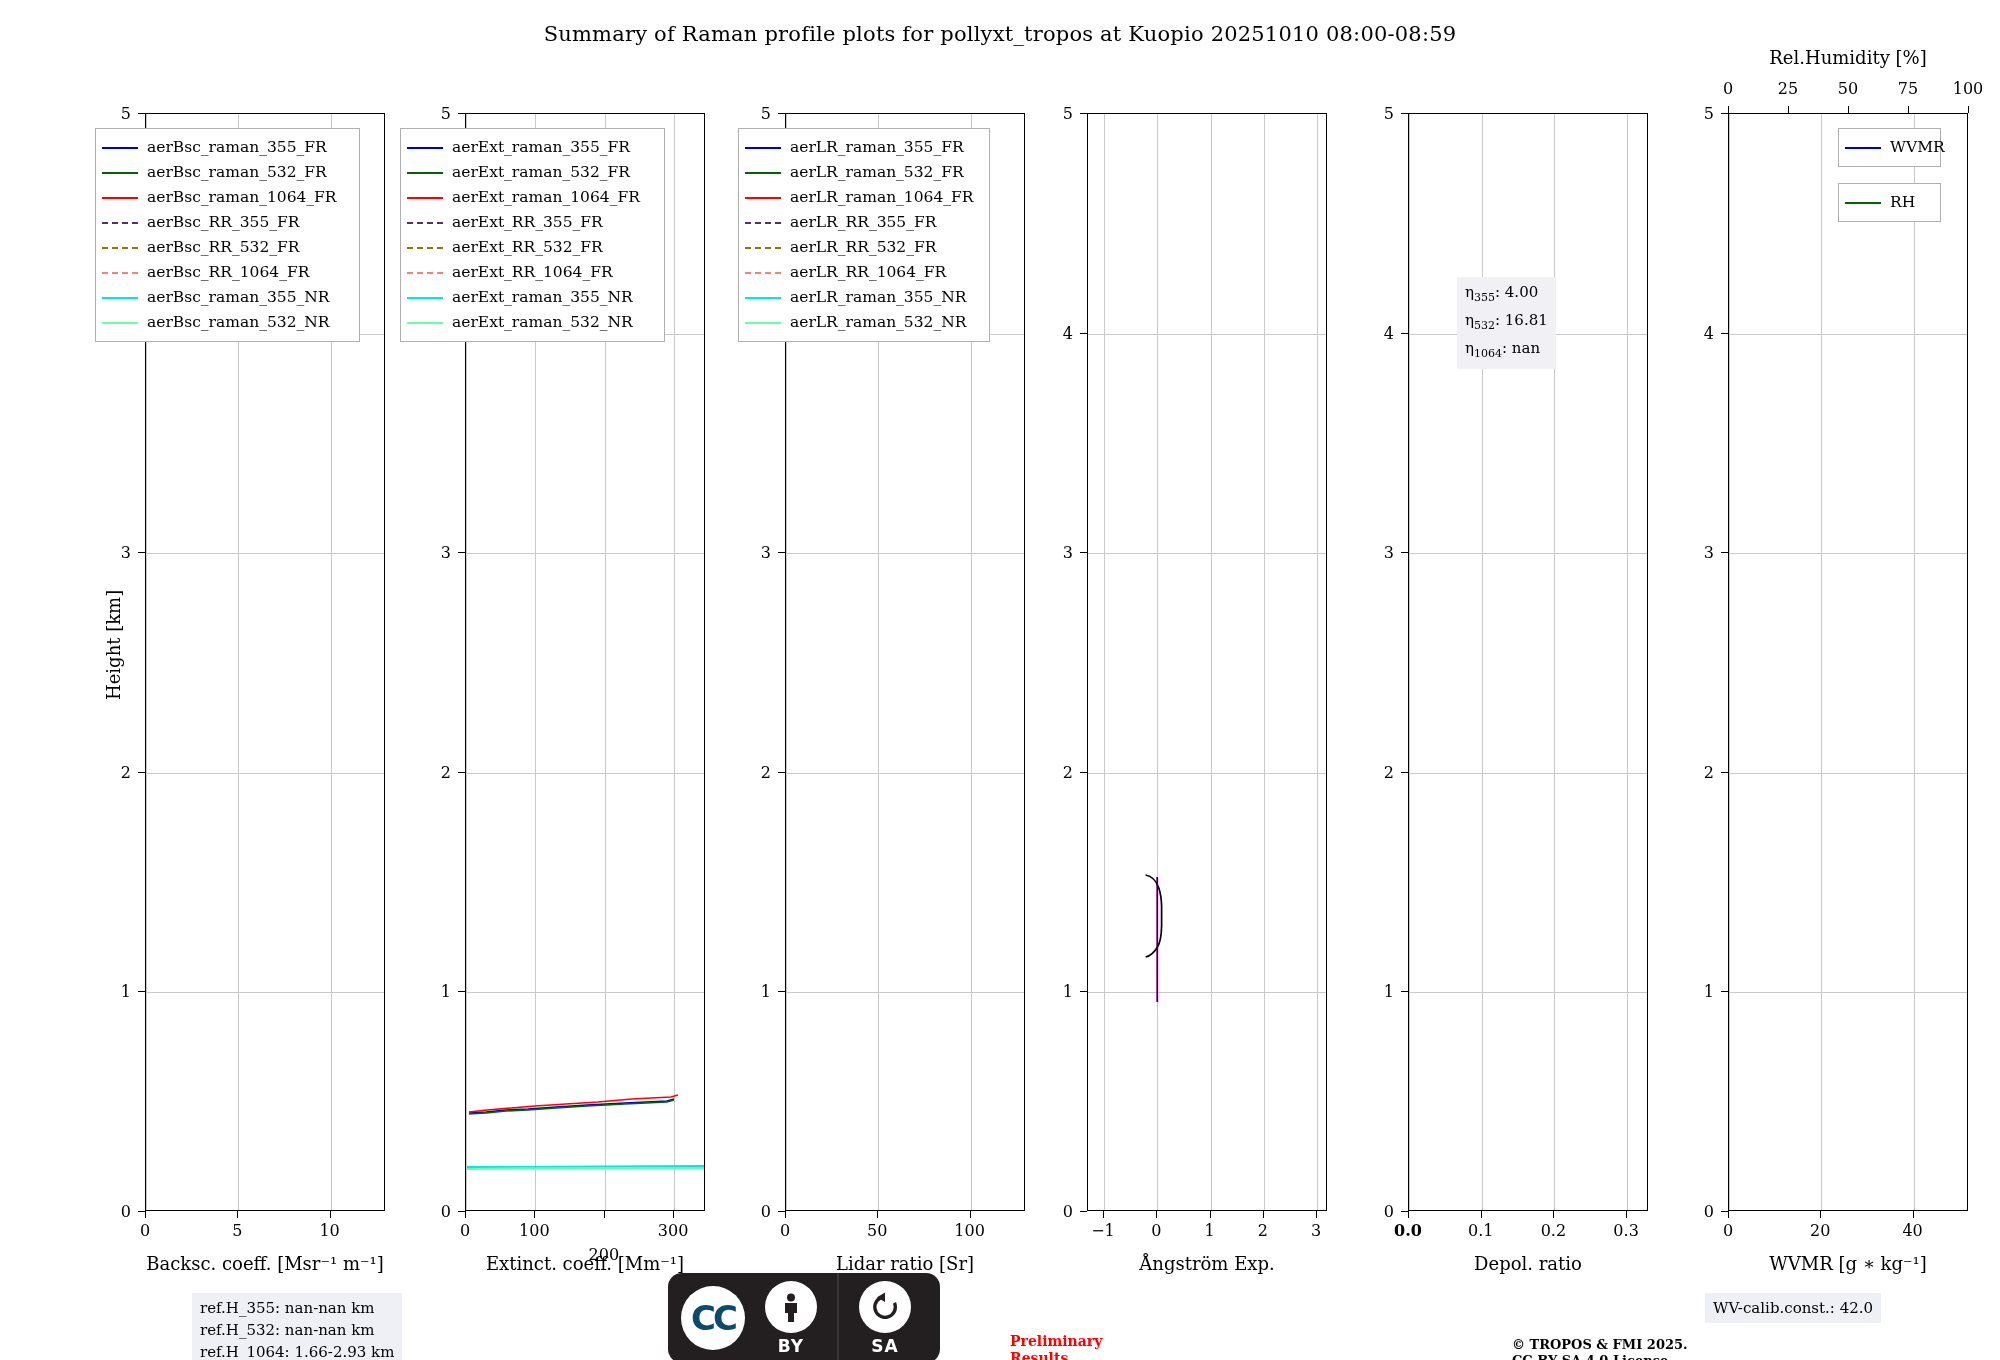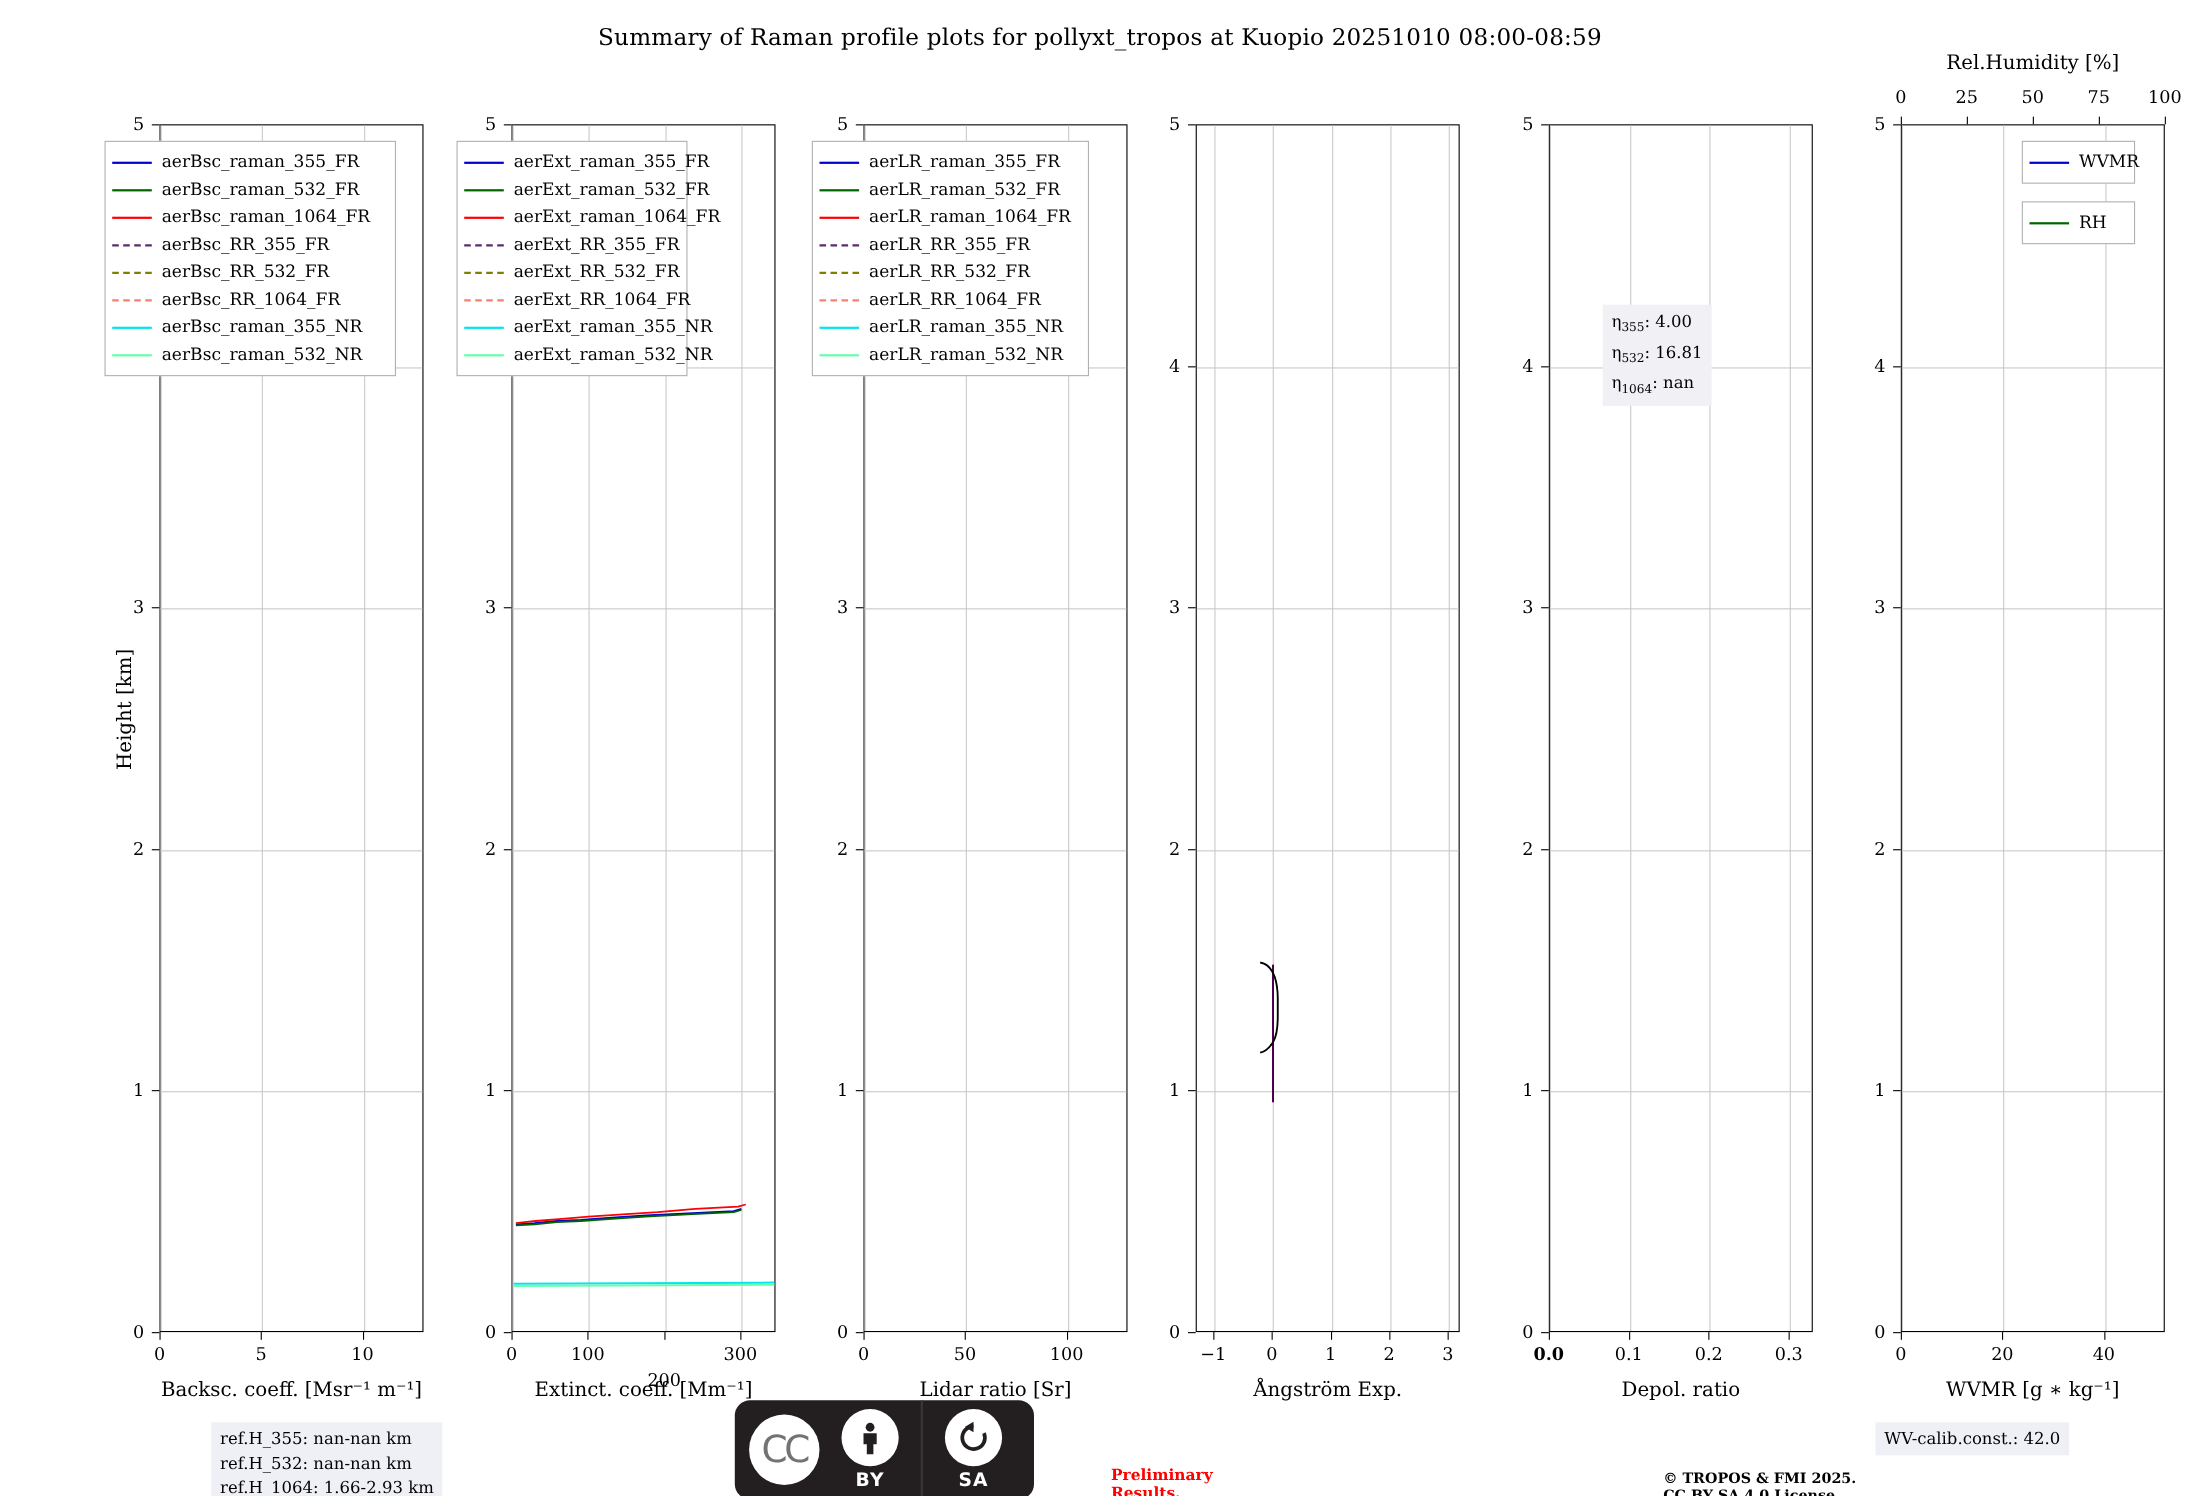--- a/index.html
+++ b/index.html
@@ -180,22 +180,22 @@
     display: flex;
     align-items: center;
     overflow: hidden;
   }
   .cc-circle {
     background: #ffffff;
     border-radius: 50%;
     display: flex;
     align-items: center;
     justify-content: center;
-    color: #737373;
-    font-weight: normal;
+    color: #0c4a6e;
+    font-weight: bold;
     font-family: "DejaVu Sans", sans-serif;
   }
   .cc-main {
     width: 64px; height: 64px;
     margin-left: 13px;
     font-size: 34px;
     letter-spacing: -3px;
   }
   .cc-sub {
     width: 52px; height: 52px;
@@ -500,21 +500,21 @@
     <div class="legend-row">
         <span class="legend-swatch" style="border-top-style:solid;border-top-color:#00e5ee;"></span>
         <span class="legend-label">aerBsc_raman_355_NR</span>
       </div>
     <div class="legend-row">
         <span class="legend-swatch" style="border-top-style:solid;border-top-color:#66ffaa;"></span>
         <span class="legend-label">aerBsc_raman_532_NR</span>
       </div>
   </div>
 
-  <div class="legend" style="left:415px; top:128px; width:210px;">
+  <div class="legend" style="left:400px; top:128px; width:265px;">
     <div class="legend-row">
         <span class="legend-swatch" style="border-top-style:solid;border-top-color:#0000cd;"></span>
         <span class="legend-label">aerExt_raman_355_FR</span>
       </div>
     <div class="legend-row">
         <span class="legend-swatch" style="border-top-style:solid;border-top-color:#006400;"></span>
         <span class="legend-label">aerExt_raman_532_FR</span>
       </div>
     <div class="legend-row">
         <span class="legend-swatch" style="border-top-style:solid;border-top-color:#ff0000;"></span>

